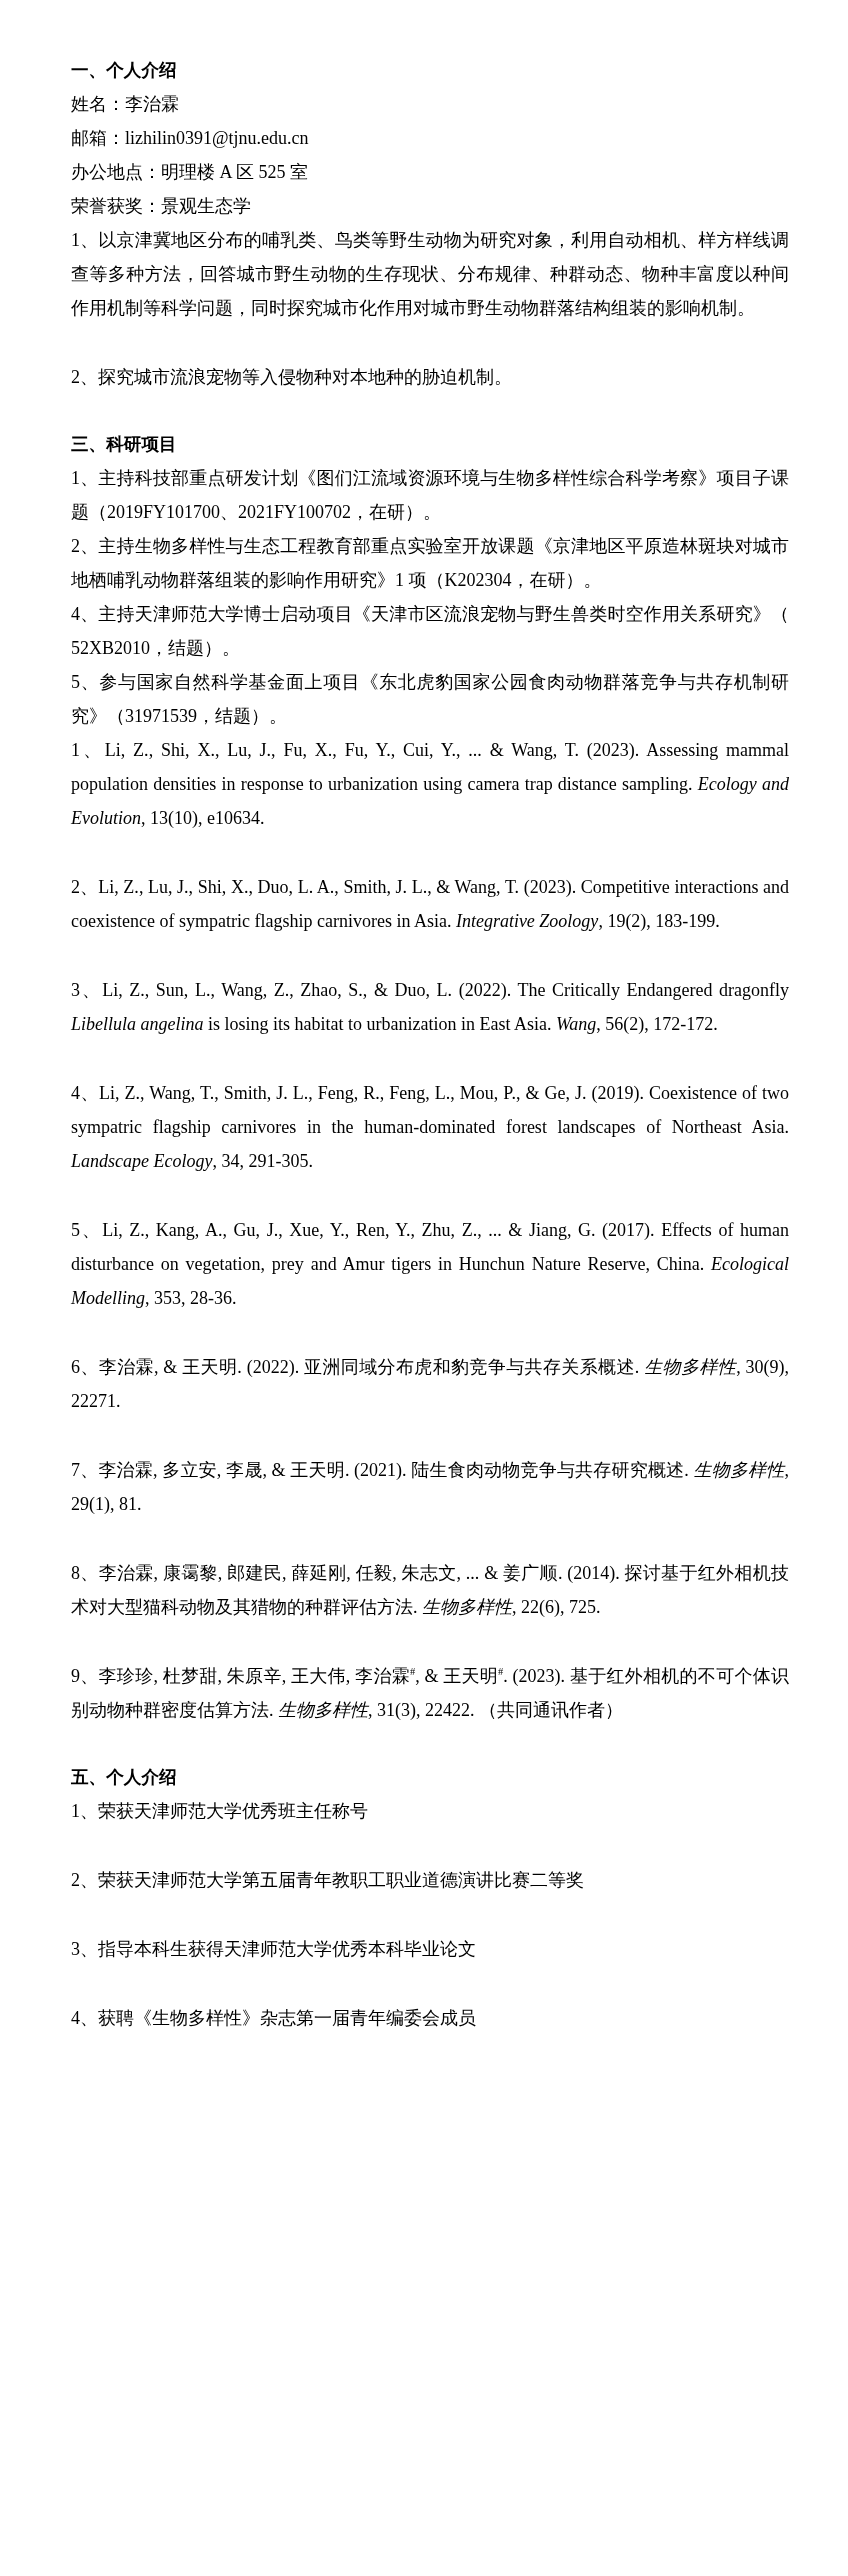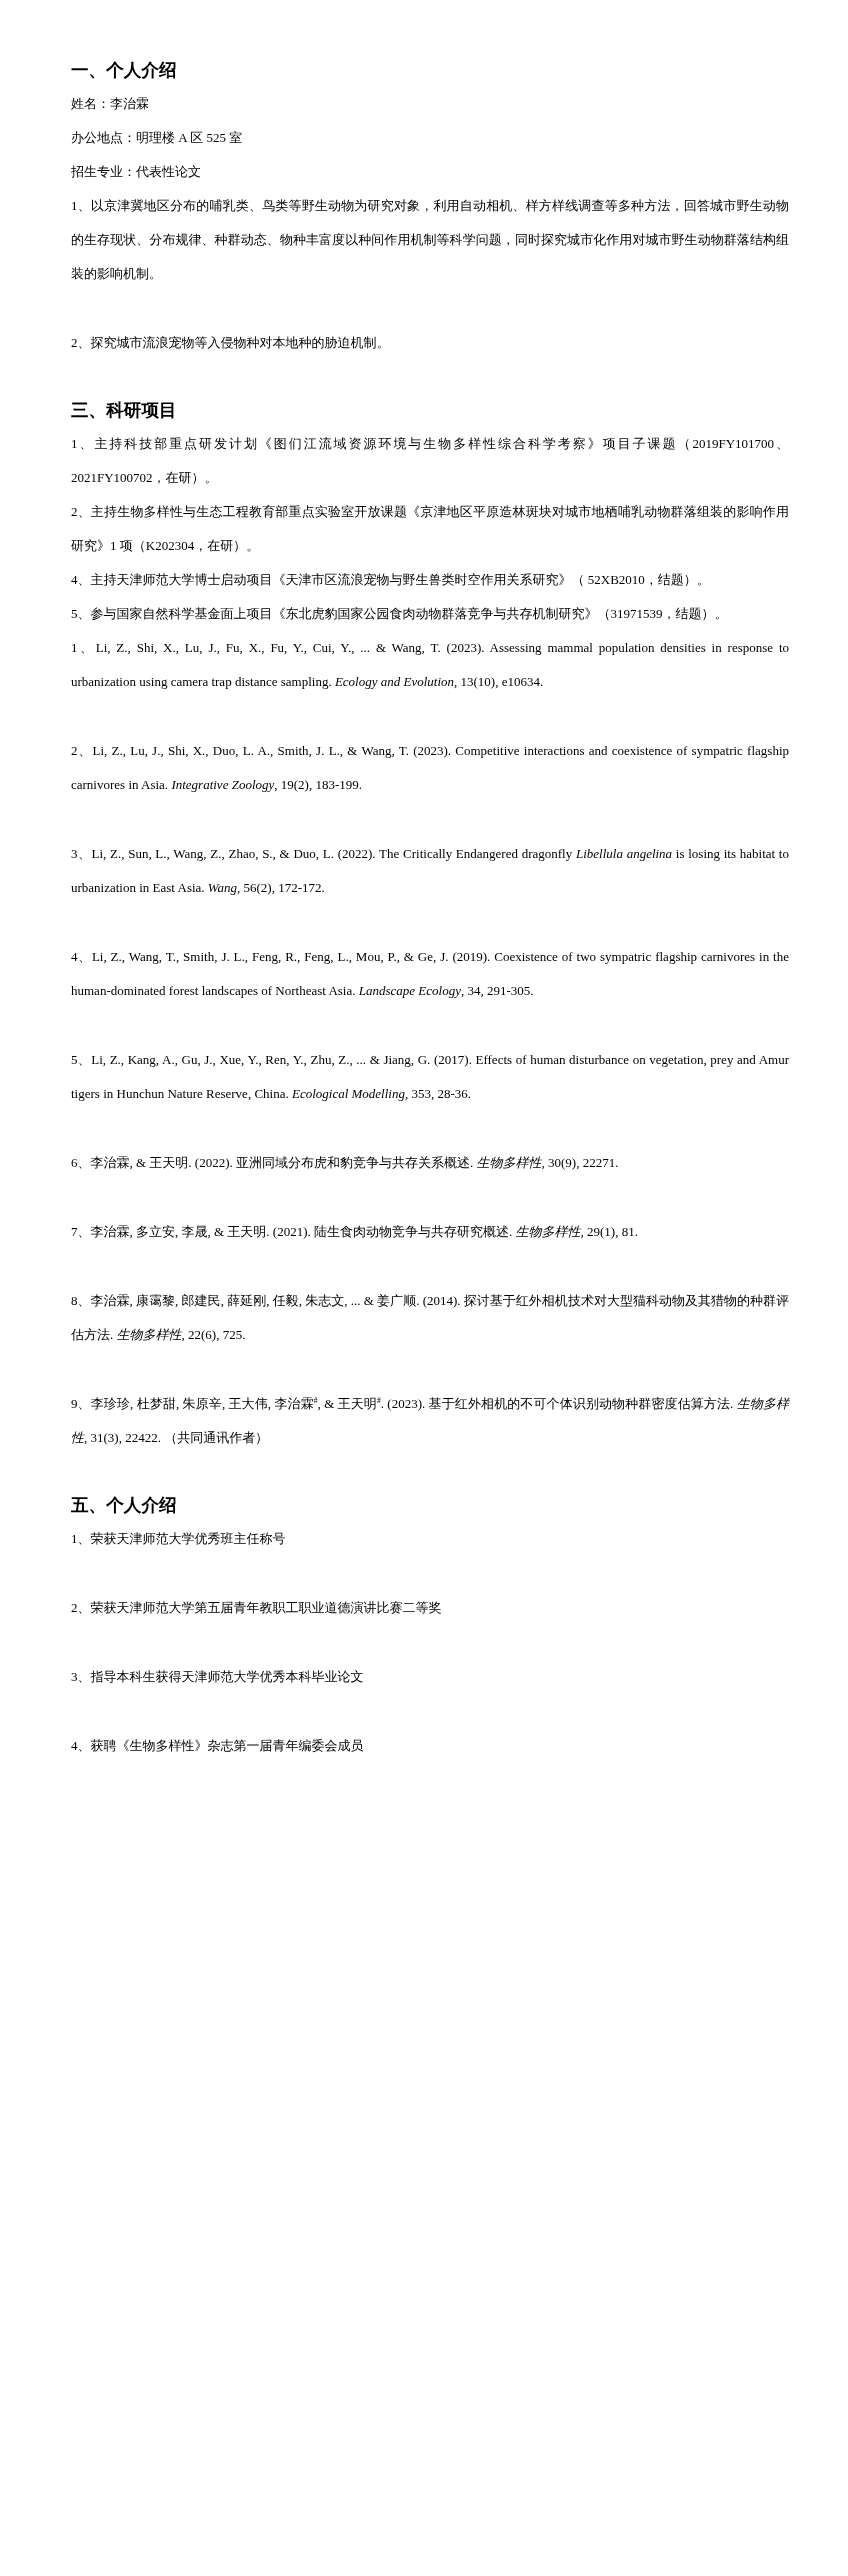--- a/index.html
+++ b/index.html
@@ -21,21 +21,21 @@
   h2.heading {
     font-size: 17.6px;
     line-height: 34px;
     font-weight: bold;
     margin: 33px 0 0 0;
   }
   h2.heading:first-child {
     margin-top: 0;
   }
   p.para {
-    font-size: 13px;
+    font-size: 18px;
     line-height: 34px;
     margin: 0;
     text-align: justify;
     text-align-last: left;
   }
   p.para.gap {
     margin-bottom: 35px;
   }
   span.b { font-weight: normal; }
   span.i { font-style: italic; }
@@ -44,22 +44,23 @@
     font-size: 58%;
     line-height: 0;
   }
 </style>
 </head>
 <body>
 
 <main id="doc">
     <h2 class="heading">一、个人介绍</h2>
     <p class="para"><span class="">姓名：李治霖</span></p>
+    <p class="para"><span class="">邮箱：lizhilin0391@tjnu.edu.cn</span></p>
     <p class="para"><span class="">办公地点：明理楼 A 区 525 室</span></p>
-    <p class="para"><span class="">招生专业：代表性论文</span></p>
+    <p class="para"><span class="">荣誉获奖：景观生态学</span></p>
     <p class="para gap"><span class="">1、以京津冀地区分布的哺乳类、鸟类等野生动物为研究对象，利用自动相机、样方样线调查等多种方法，回答城市野生动物的生存现状、分布规律、种群动态、物种丰富度以种间作用机制等科学问题，同时探究城市化作用对城市野生动物群落结构组装的影响机制。</span></p>
     <p class="para"><span class="">2、探究城市流浪宠物等入侵物种对本地种的胁迫机制。</span></p>
     <h2 class="heading">三、科研项目</h2>
     <p class="para"><span class="">1、主持科技部重点研发计划《图们江流域资源环境与生物多样性综合科学考察》项目子课题（2019FY101700、2021FY100702，在研）。</span></p>
     <p class="para"><span class="">2、主持生物多样性与生态工程教育部重点实验室开放课题《京津地区平原造林斑块对城市地栖哺乳动物群落组装的影响作用研究》1 项（K202304，在研）。</span></p>
     <p class="para"><span class="">4、主持天津师范大学博士启动项目《天津市区流浪宠物与野生兽类时空作用关系研究》（ 52XB2010，结题）。</span></p>
     <p class="para"><span class="">5、参与国家自然科学基金面上项目《东北虎豹国家公园食肉动物群落竞争与共存机制研究》（31971539，结题）。</span></p>
     <p class="para gap"><span class="">1、</span><span class="b">Li, Z.</span><span class="">, Shi, X., Lu, J., Fu, X., Fu, Y., Cui, Y., ... &amp; Wang, T. (2023). Assessing mammal population densities in response to urbanization using camera trap distance sampling. </span><span class="i">Ecology and Evolution</span><span class="">, 13(10), e10634.</span></p>
     <p class="para gap"><span class="">2、</span><span class="b">Li, Z.</span><span class="">, Lu, J., Shi, X., Duo, L. A., Smith, J. L., &amp; Wang, T. (2023). Competitive interactions and coexistence of sympatric flagship carnivores in Asia. </span><span class="i">Integrative Zoology</span><span class="">, 19(2), 183-199.</span></p>
     <p class="para gap"><span class="">3、</span><span class="b">Li, Z.</span><span class="">, Sun, L., Wang, Z., Zhao, S., &amp; Duo, L. (2022). The Critically Endangered dragonfly </span><span class="i">Libellula angelina</span><span class=""> is losing its habitat to urbanization in East Asia. </span><span class="i">Wang</span><span class="">, 56(2), 172-172.</span></p>

